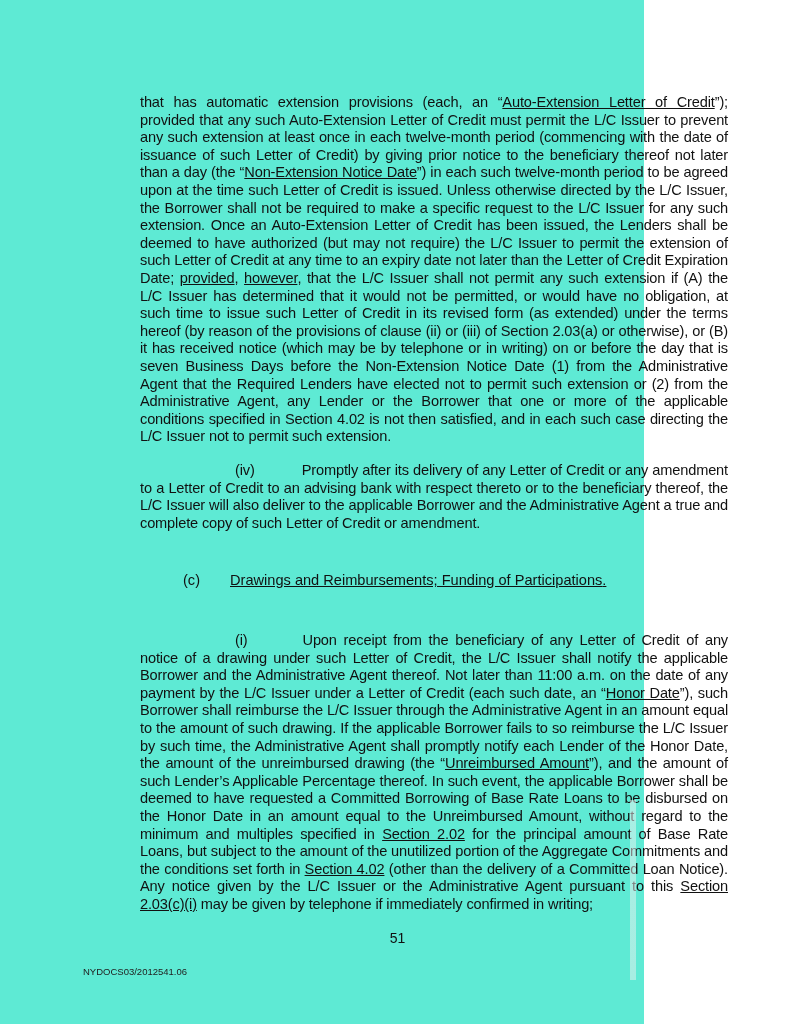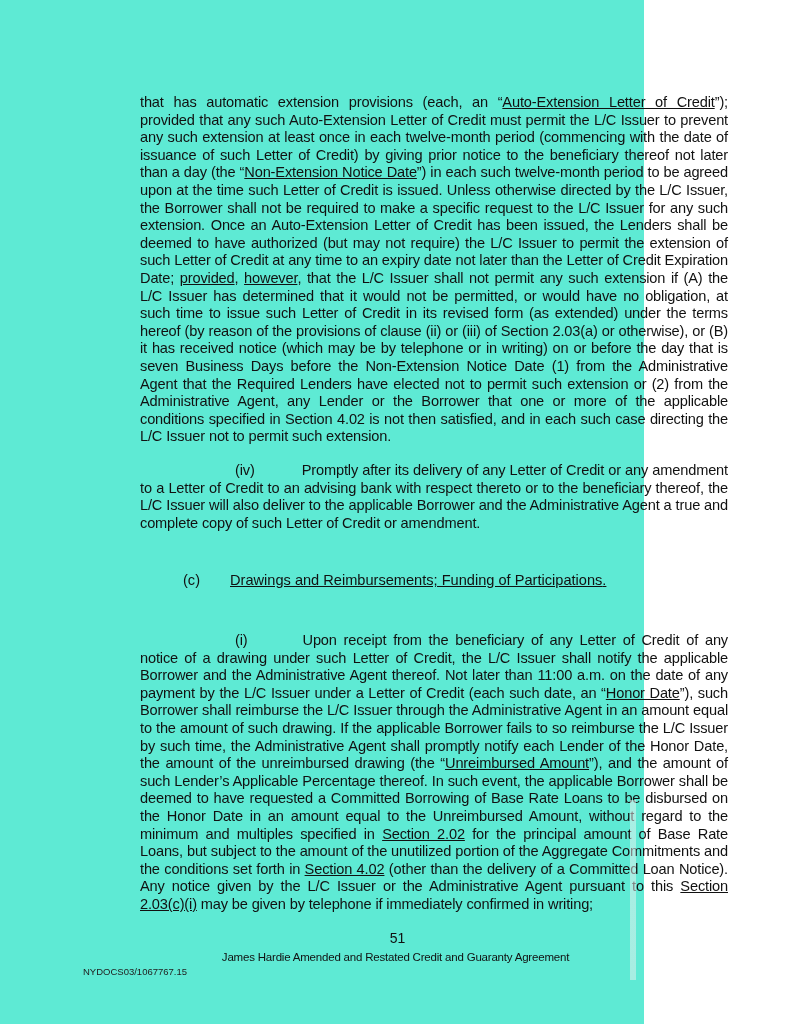--- a/index.html
+++ b/index.html
@@ -43,16 +43,15 @@
   <div class="heading-c" style="top:572px;">
     <span class="num">(c)</span>
     <span class="title"><span>Drawings and Reimbursements; Funding of Participations</span><span style="text-decoration:none">.</span></span>
   </div>
 
   <div class="body-text" style="top:632px;">
     <p class="indent-para"><span>(i)</span><span class="tab" style="width:55px"></span><span>Upon receipt from the beneficiary of any Letter of Credit of any notice of a drawing under such Letter of Credit, the L/C Issuer shall notify the applicable Borrower and the Administrative Agent thereof.  Not later than 11:00 a.m. on the date of any payment by the L/C Issuer under a Letter of Credit (each such date, an “</span><span class="u">Honor Date</span><span>”), such Borrower shall reimburse the L/C Issuer through the Administrative Agent in an amount equal to the amount of such drawing.  If the applicable Borrower fails to so reimburse the L/C Issuer by such time, the Administrative Agent shall promptly notify each Lender of the Honor Date, the amount of the unreimbursed drawing (the “</span><span class="u">Unreimbursed Amount</span><span>”), and the amount of such Lender’s Applicable Percentage thereof.  In such event, the applicable Borrower shall be deemed to have requested a Committed Borrowing of Base Rate Loans to be disbursed on the Honor Date in an amount equal to the Unreimbursed Amount, without regard to the minimum and multiples specified in </span><span class="u">Section 2.02</span><span> for the principal amount of Base Rate Loans, but subject to the amount of the unutilized portion of the Aggregate Commitments and the conditions set forth in </span><span class="u">Section 4.02</span><span> (other than the delivery of a Committed Loan Notice).  Any notice given by the L/C Issuer or the Administrative Agent pursuant to this </span><span class="u">Section 2.03(c)(i)</span><span> may be given by telephone if immediately confirmed in writing;</span></p>
   </div>
 
   <div class="footer-page">51</div>
-  <div class="footer-title">James Hardie Amended and Restated Credit and Guaranty Agreement</div>
-  <div class="footer-doc">NYDOCS03/1067767.15</div>
+  <div class="footer-doc">NYDOCS03/2012541.06</div>
   <div class="watermark"></div>
 </div>
 
 </body></html>

